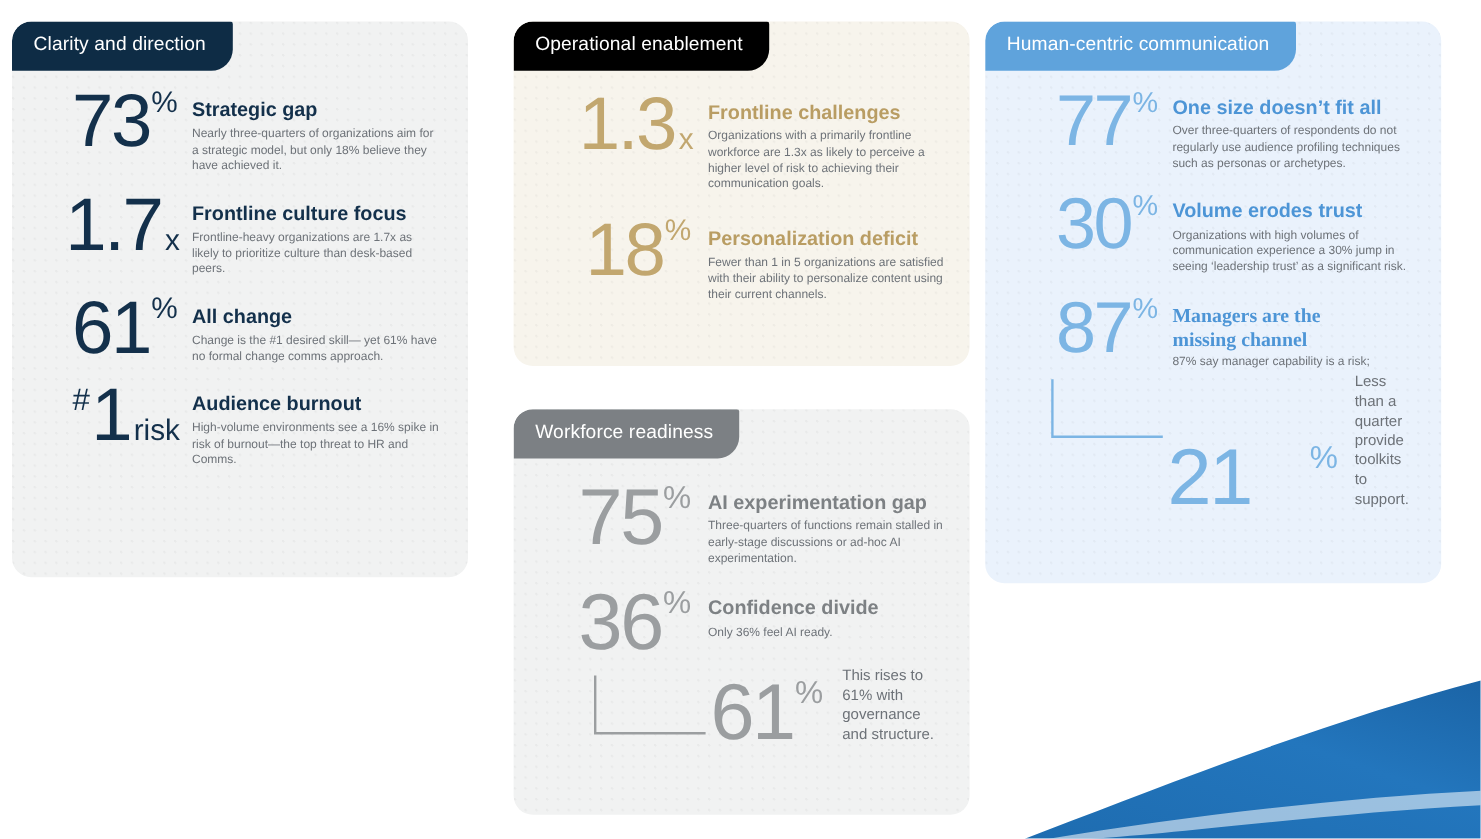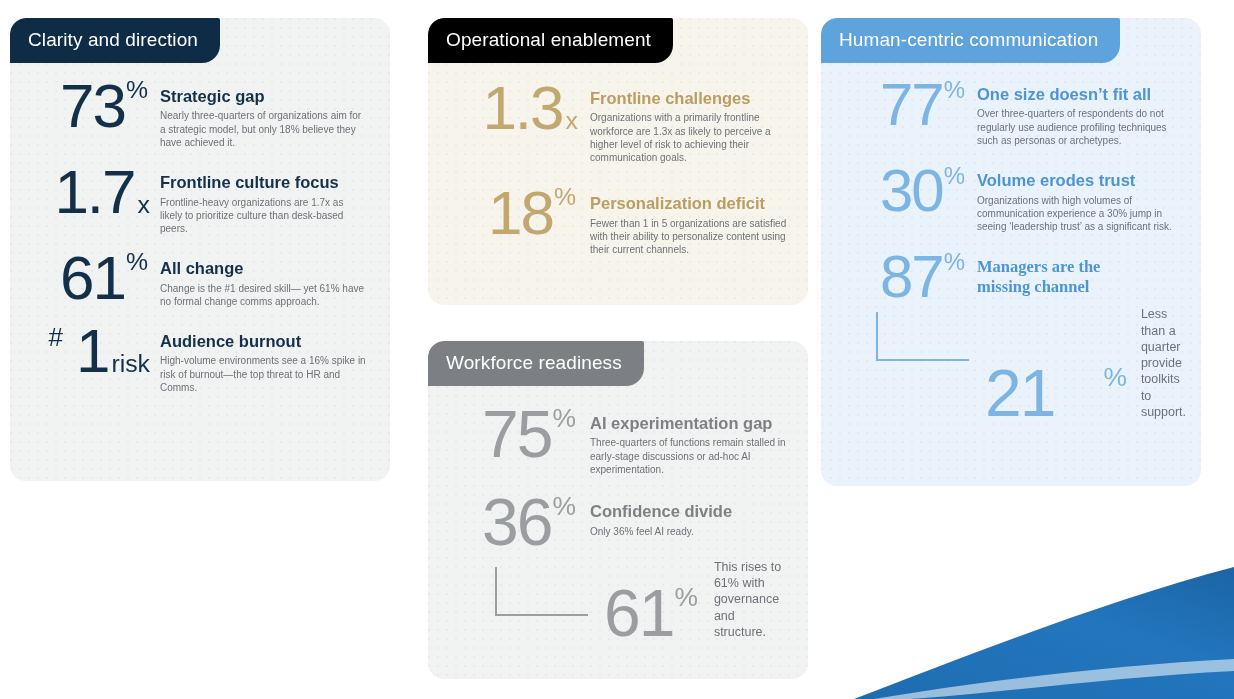--- a/index.html
+++ b/index.html
@@ -29,21 +29,21 @@
     pointer-events:none;
   }
   .card-inner{position:relative;z-index:2;}
 
   .tab{
     display:inline-block;
     border-top-left-radius:16px;
     border-bottom-right-radius:18px;
     border-top-right-radius:2px;
     color:#ffffff;
-    font-size:19px;
+    font-size:16px;
     font-weight:400;
     letter-spacing:.1px;
     padding:11px 22px 12px 18px;
     white-space:nowrap;
     position:relative;
     z-index:3;
   }
 
   
   .stat{
@@ -61,21 +61,21 @@
     letter-spacing:-2px;
   }
   .statnum .pre{
     font-size:.42em;
     letter-spacing:0;
     margin-right:1px;
     align-self:flex-start;
     position:relative;
     top:.16em;
   }
-  .statnum .big{font-size:1em;margin-left:12px;}
+  .statnum .big{font-size:1em;}
   .statnum .sup{
     font-size:.40em;
     letter-spacing:0;
     align-self:flex-start;
     position:relative;
     top:.08em;
     margin-left:1px;
   }
   .statnum .sub{
     font-size:.40em;
@@ -339,20 +339,21 @@
 
         <div class="stat" style="margin-bottom:2px;">
           <div class="statnum">
             <span class="pre"></span>
             <span class="big">87</span>
             <span class="sup">%</span>
             <span class="sub"></span>
           </div>
           <div class="stattext">
             <p class="stat-head" style="max-width:180px;font-family:Liberation Serif, serif;">Managers are the missing channel</p>
+            <p class="stat-body">87% say manager capability is a risk;</p>
           </div>
         </div>
 
         <div class="substat" style="padding-left:44px;">
           <svg class="connector" width="110" height="60" style="left:40px;top:4px;" viewBox="0 0 110 60">
             <path d="M4 2 L4 50 L96 50" fill="none" stroke="#7cb5e4" stroke-width="2"></path>
           </svg>
           <div class="statnum" style="width:auto;margin-left:96px;gap:48px;">
             <span class="big">21</span>
             <span class="sup">%</span>

